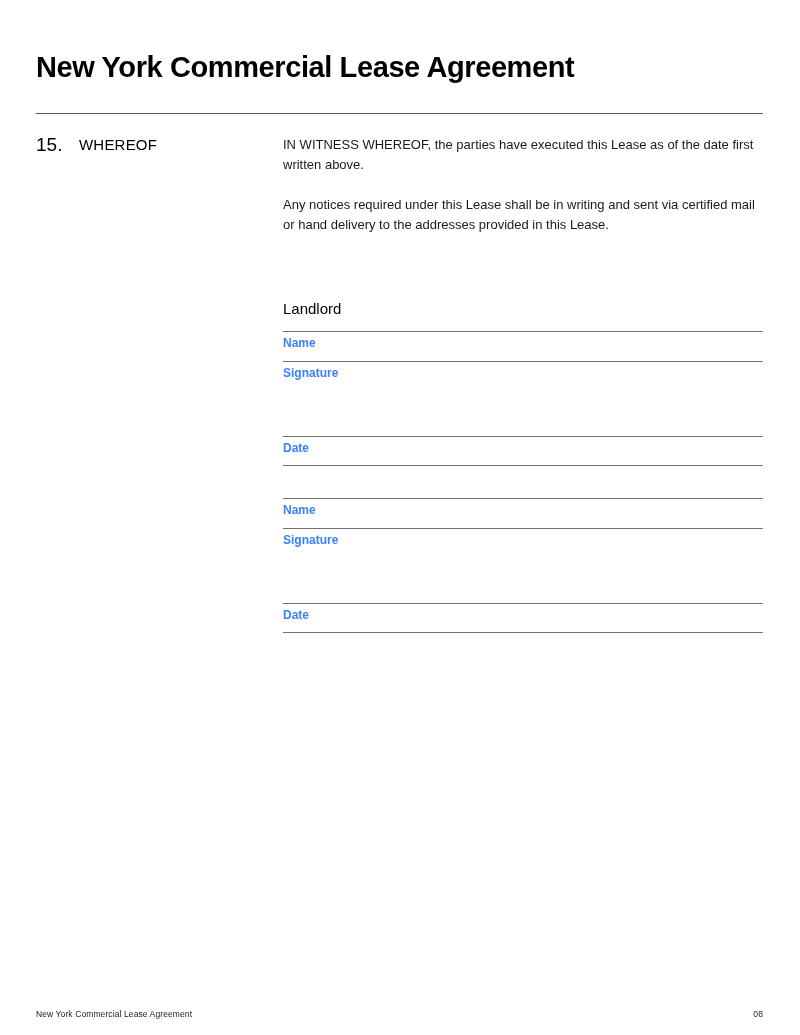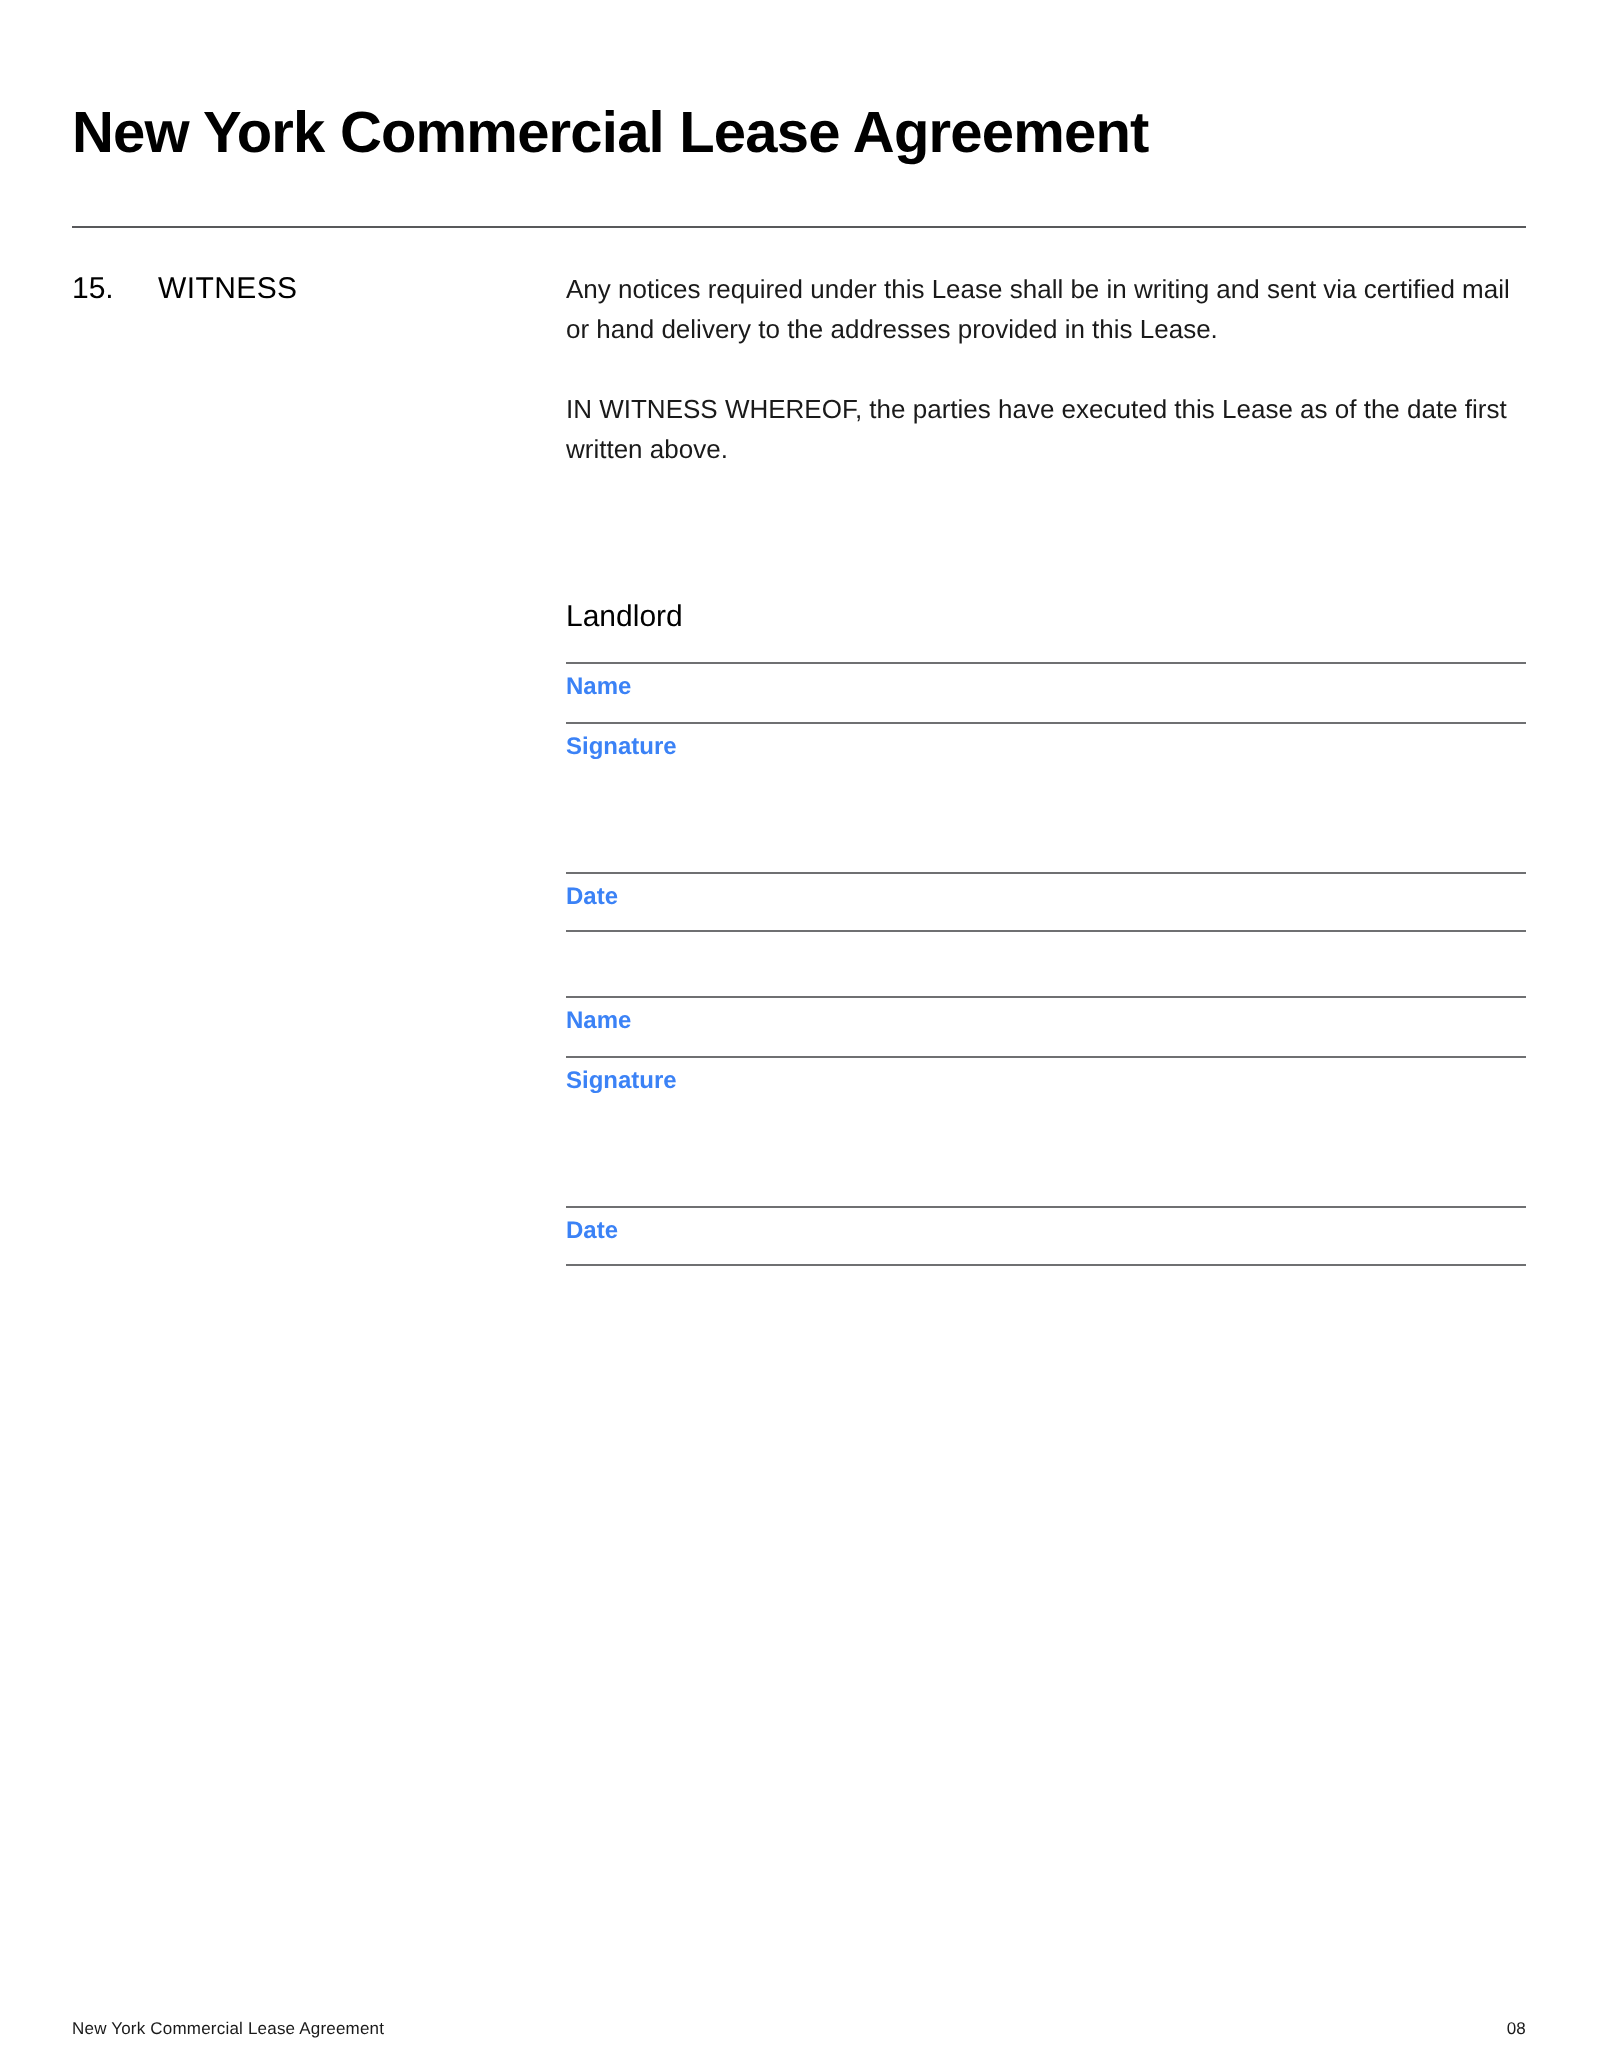--- a/index.html
+++ b/index.html
@@ -45,21 +45,21 @@
   .section-row {
     position: absolute;
     left: 36px;
     top: 135px;
     width: 727px;
   }
   .section-number {
     position: absolute;
     left: 0px;
     top: 0px;
-    font-size: 15px;
+    font-size: 19px;
     font-weight: normal;
     color: #000000;
     line-height: 20px;
   }
   .section-heading {
     position: absolute;
     left: 43px;
     top: 0px;
     font-size: 15px;
     font-weight: normal;
@@ -152,26 +152,26 @@
 <body>
 
 <div class="page">
 
   <h1 class="doc-title">New York Commercial Lease Agreement</h1>
 
   <div class="top-divider"></div>
 
   <div class="section-row">
     <span class="section-number">15.</span>
-    <span class="section-heading">WITNESS</span>
+    <span class="section-heading">WHEREOF</span>
   </div>
 
   <div class="content-col">
+    <p class="body-par">IN WITNESS WHEREOF, the parties have executed this Lease as of the date first written above.</p>
     <p class="body-par">Any notices required under this Lease shall be in writing and sent via certified mail or hand delivery to the addresses provided in this Lease.</p>
-    <p class="body-par">IN WITNESS WHEREOF, the parties have executed this Lease as of the date first written above.</p>
   </div>
 
   <div class="sig-block landlord">
     <div class="sig-title">Landlord</div>
 
     <div class="rule"></div>
     <div class="field-label">Name</div>
 
     <div class="rule"></div>
     <div class="field-label sig-label">Signature</div>

